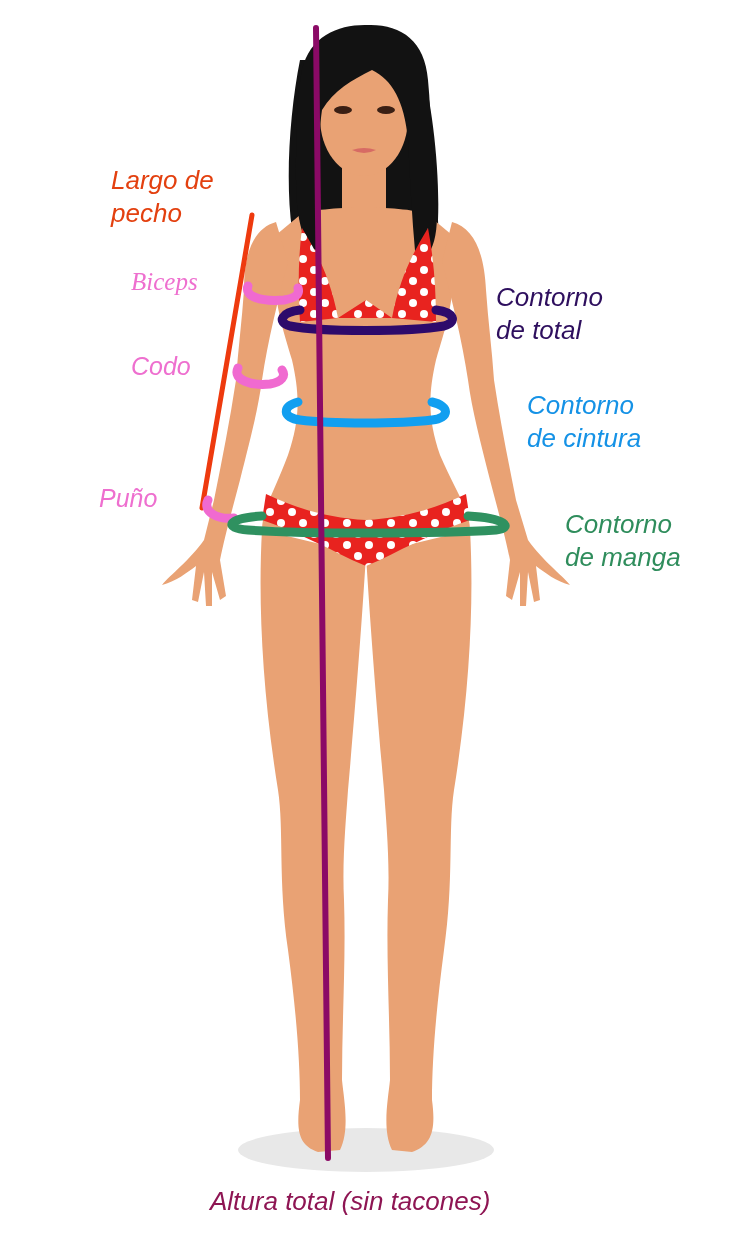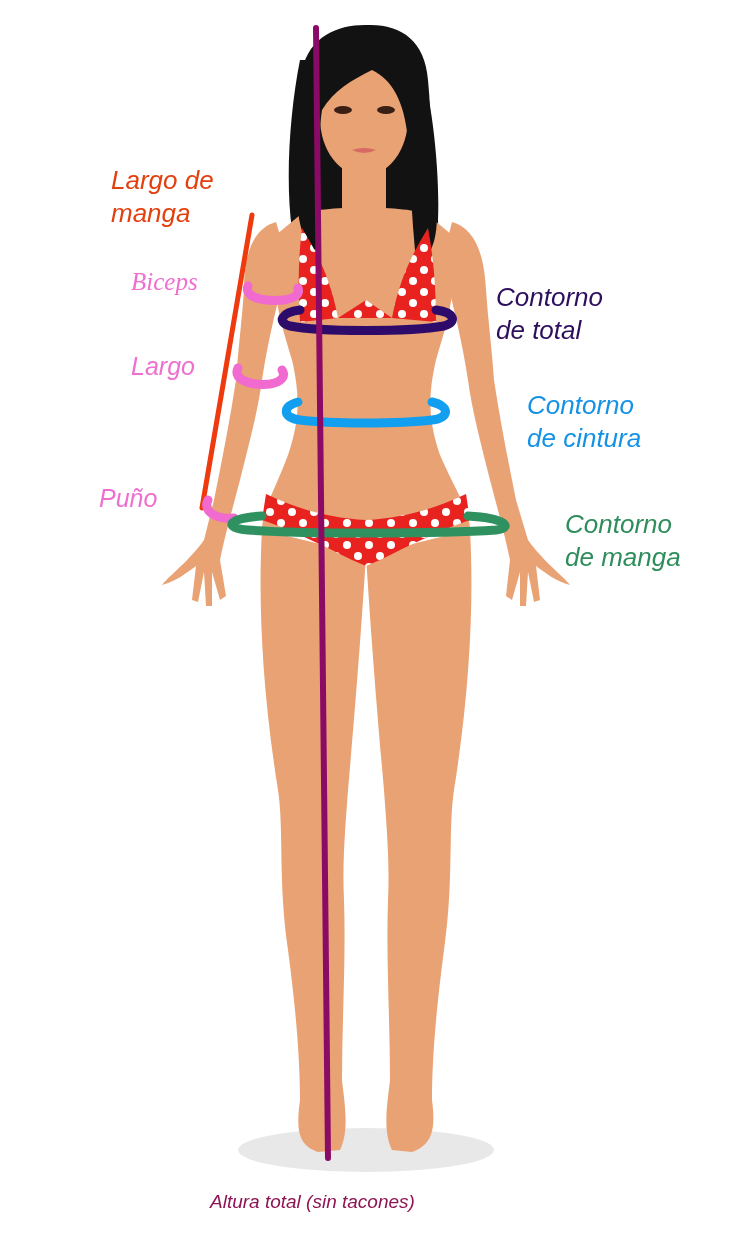--- a/index.html
+++ b/index.html
@@ -10,21 +10,21 @@
     .label { position: absolute; font-style: italic; font-size: 26px; line-height: 33px;
              font-family: "Liberation Sans", "DejaVu Sans", sans-serif; white-space: nowrap; }
     .label span { display: block; }
     #lbl-sleeve { left: 111px; top: 164px; color: #e3400f; }
     #lbl-biceps { left: 131px; top: 265px; color: #ee6fcf; font-size: 25px; font-family: Liberation Serif, serif; }
     #lbl-elbow  { left: 131px; top: 350px; color: #ee6fcf; font-size: 25px; }
     #lbl-wrist  { left: 99px;  top: 482px; color: #ee6fcf; font-size: 25px; font-style: italic; }
     #lbl-bust   { left: 496px; top: 281px; color: #2e0f5e; }
     #lbl-waist  { left: 527px; top: 389px; color: #1592e6; }
     #lbl-hip    { left: 565px; top: 508px; color: #2f8d5c; }
-    #lbl-height { left: 210px; top: 1185px; color: #8e1553; font-size: 19px; }
+    #lbl-height { left: 210px; top: 1185px; color: #8e1553; font-size: 26px; }
   </style>
 </head>
 <body>
 
 <div id="stage">
 
   <svg class="figure" width="736" height="1248" viewBox="0 0 736 1248">
     <defs>
       <pattern id="dots" width="22" height="22" patternUnits="userSpaceOnUse">
         <rect width="22" height="22" fill="#e8231f"></rect>
@@ -79,24 +79,24 @@
       <path d="M298 402 C282 406 282 418 300 420 C330 424 400 424 432 420 C450 418 450 406 432 402" stroke="#129ff0" stroke-width="9"></path>
 
       <path d="M262 516 C228 518 222 528 248 530 C300 534 440 534 496 530 C514 528 506 518 468 516" stroke="#2f9160" stroke-width="9"></path>
 
       <line x1="316" y1="28" x2="328" y2="1158" stroke="#8b0a66" stroke-width="6"></line>
     </g>
   </svg>
 
   <div class="label" id="lbl-sleeve">
     <span>Largo de</span>
-    <span>manga</span>
+    <span>pecho</span>
   </div>
   <div class="label" id="lbl-biceps">Biceps</div>
-  <div class="label" id="lbl-elbow">Largo</div>
+  <div class="label" id="lbl-elbow">Codo</div>
   <div class="label" id="lbl-wrist">Puño</div>
 
   <div class="label" id="lbl-bust">
     <span>Contorno</span>
     <span>de total</span>
   </div>
   <div class="label" id="lbl-waist">
     <span>Contorno</span>
     <span>de cintura</span>
   </div>

